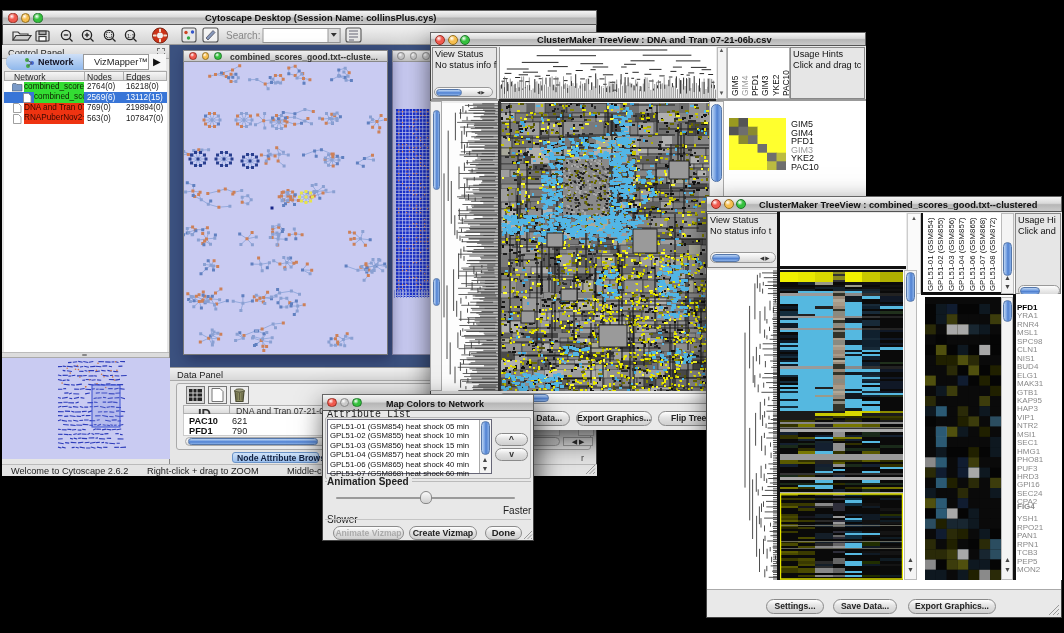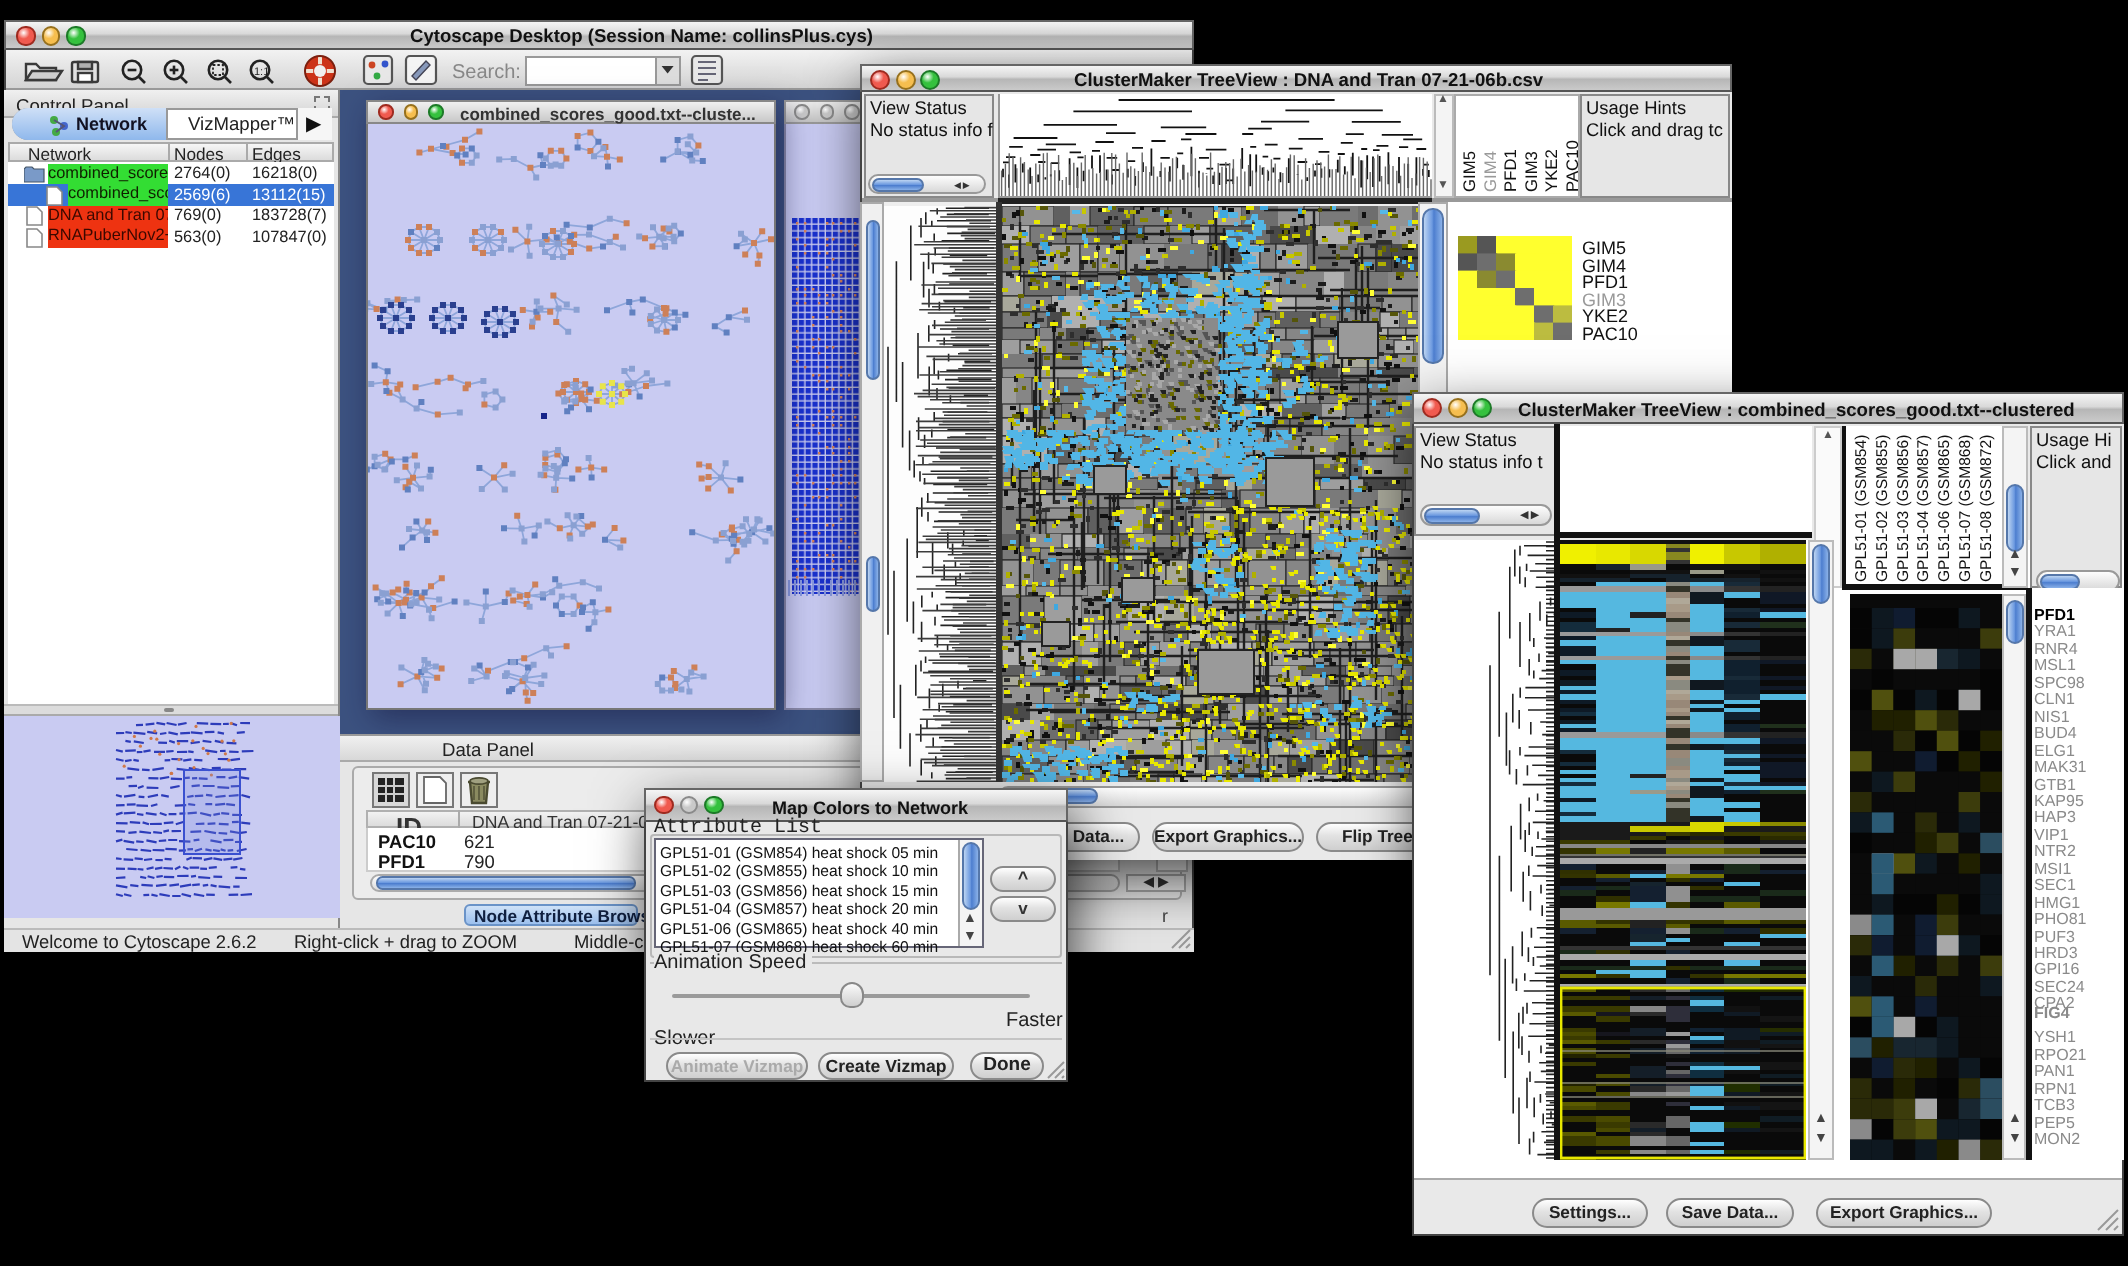--- a/index.html
+++ b/index.html
@@ -84,21 +84,21 @@
     <path d="M25.7 14.3L37.5 11.0M37.5 11.0L48.5 7.9M37.5 11.0L39.2 11.4M48.5 7.9L55.7 3.7M31.5 12.4L42.3 14.5M42.3 14.5L48.8 15.2M54.3 15.8L51.9 19.4M51.9 19.4L47.0 19.4M47.0 19.4L44.6 15.8M44.6 15.8L47.0 12.2M47.0 12.2L51.9 12.2M51.9 12.2L54.3 15.8M65.6 17.7L72.9 17.5M72.9 17.5L81.2 21.9M81.2 21.9L87.5 20.5M81.2 21.9L84.1 26.8M87.5 20.5L93.8 20.2M87.5 20.5L86.2 15.6M99.2 17.2L96.6 20.9M96.6 20.9L91.4 20.9M91.4 20.9L88.9 17.2M88.9 17.2L91.4 13.4M91.4 13.4L96.6 13.4M96.6 13.4L99.2 17.2M115.2 8.9L111.2 13.5M111.2 13.5L104.8 11.7M104.8 11.7L104.8 6.0M104.8 6.0L111.2 4.3M111.2 4.3L115.2 8.9M119.5 16.4L125.9 17.7M119.5 16.4L120.0 21.3M119.5 16.4L113.0 16.1M113.0 16.1L117.7 12.1M119.5 16.4L118.7 11.5M155.0 13.9L164.1 14.3M164.1 14.3L159.9 10.1M155.0 13.9L162.1 18.2M162.1 18.2L167.4 18.5M155.0 13.9L147.6 17.8M165.2 10.8L161.2 15.5M161.2 15.5L154.8 13.7M154.8 13.7L154.8 8.0M154.8 8.0L161.2 6.2M161.2 6.2L165.2 10.8M79.7 58.7L89.3 57.7M89.3 57.7L95.3 59.7M79.7 58.7L80.8 65.9M79.7 58.7L71.5 62.7M79.7 58.7L73.7 52.9M79.7 58.7L80.6 51.4M94.4 56.8L100.9 58.8M100.9 58.8L110.6 62.3M110.6 62.3L117.5 61.3M117.5 61.3L123.9 56.4M99.3 50.4L110.9 51.7M110.9 51.7L120.9 47.4M120.9 47.4L129.3 49.6M103.1 55.4L110.5 55.3M110.5 55.3L120.9 59.0M120.9 59.0L127.5 61.8M145.6 56.4L152.8 56.4M152.8 56.4L150.7 53.7M145.6 56.4L148.5 61.3M145.6 56.4L142.2 61.2M142.2 61.2L148.4 61.0M145.6 56.4L138.5 57.1M138.5 57.1L135.6 56.3M145.6 56.4L142.5 51.6M145.6 56.4L150.3 52.3M156.4 54.7L153.1 58.6M153.1 58.6L147.8 57.1M147.8 57.1L147.8 52.3M147.8 52.3L153.1 50.9M153.1 50.9L156.4 54.7M193.0 59.5L201.5 57.6M201.5 57.6L208.1 59.1M193.0 59.5L195.7 65.8M195.7 65.8L194.9 69.9M193.0 59.5L188.6 65.3M193.0 59.5L184.3 61.1M184.3 61.1L188.4 57.8M193.0 59.5L186.5 54.9M193.0 59.5L197.1 53.6M8.1 92.9L-1.4 92.4M8.1 92.9L14.8 87.8M8.1 92.9L-0.3 89.6M-0.3 89.6L4.3 92.5M9.7 88.5L17.9 88.0M17.9 88.0L24.6 87.8M84.2 93.9L91.1 93.9M84.2 93.9L82.3 98.9M82.3 98.9L82.0 101.3M84.2 93.9L77.4 93.0M84.2 93.9L84.4 88.7M95.3 92.2L104.3 92.9M95.3 92.2L94.1 99.0M94.1 99.0L100.1 103.9M95.3 92.2L86.2 92.3M86.2 92.3L84.8 96.8M95.3 92.2L92.7 85.7M92.7 85.7L99.4 90.3M119.5 93.1L130.6 89.0M130.6 89.0L137.4 87.7M130.6 89.0L132.2 94.3M137.4 87.7L148.0 92.0M141.1 97.6L148.8 94.9M148.8 94.9L158.7 95.4M180.4 96.6L189.5 97.9M180.4 96.6L173.4 101.1M173.4 101.1L179.3 104.3M180.4 96.6L188.5 93.2M8.9 129.1L16.1 130.2M8.9 129.1L10.7 134.4M8.9 129.1L1.6 130.0M8.9 129.1L9.8 123.6M9.8 123.6L3.3 120.7M9.2 133.5L17.3 137.7M17.3 137.7L24.3 142.2M17.3 137.7L14.7 132.4M24.3 142.2L34.9 145.2M24.3 142.2L26.7 139.0M34.9 145.2L45.9 144.3M23.8 131.6L34.8 128.9M34.8 128.9L41.3 126.9M41.3 126.9L50.0 130.3M50.0 130.3L57.7 128.5M50.0 130.3L48.8 132.1M67.2 137.8L63.8 141.8M63.8 141.8L58.2 140.3M58.2 140.3L58.2 135.3M58.2 135.3L63.8 133.7M63.8 133.7L67.2 137.8M106.6 134.7L103.7 138.8M103.7 138.8L98.1 138.8M98.1 138.8L95.2 134.7M95.2 134.7L98.1 130.5M98.1 130.5L103.7 130.5M103.7 130.5L106.6 134.7M106.7 137.5L114.4 138.4M106.7 137.5L110.5 142.6M106.7 137.5L101.5 141.8M101.5 141.8L99.6 143.6M106.7 137.5L98.9 138.0M106.7 137.5L103.9 132.0M106.7 137.5L111.3 132.7M130.2 134.0L139.0 131.0M130.2 134.0L130.5 130.1M139.0 131.0L149.7 129.7M132.8 129.6L142.0 128.3M132.8 129.6L135.8 136.2M132.8 129.6L127.1 135.1M132.8 129.6L123.6 130.8M123.6 130.8L129.9 129.8M132.8 129.6L128.2 123.5M128.2 123.5L132.0 122.4M132.8 129.6L139.4 124.6M11.9 168.7L8.6 172.6M8.6 172.6L3.3 171.1M3.3 171.1L3.3 166.4M3.3 166.4L8.6 164.9M8.6 164.9L11.9 168.7M11.3 167.7L4.8 170.4M4.8 170.4L-0.6 172.8M11.3 167.7L18.7 167.7M18.7 167.7L23.4 165.7M11.3 167.7L8.2 172.7M22.5 176.9L30.8 176.2M30.8 176.2L31.4 172.9M22.5 176.9L26.5 182.3M26.5 182.3L20.6 178.9M22.5 176.9L19.9 182.7M19.9 182.7L18.8 181.6M22.5 176.9L14.4 178.1M22.5 176.9L18.7 171.4M22.5 176.9L24.5 170.8M63.0 176.8L72.3 174.9M63.0 176.8L68.4 182.8M63.0 176.8L56.9 182.5M63.0 176.8L55.7 172.0M63.0 176.8L68.1 170.6M98.4 169.6L94.7 173.9M94.7 173.9L88.7 172.3M88.7 172.3L88.7 166.9M88.7 166.9L94.7 165.2M94.7 165.2L98.4 169.6M99.0 167.6L95.0 172.3M95.0 172.3L88.6 170.5M88.6 170.5L88.6 164.7M88.6 164.7L95.0 163.0M95.0 163.0L99.0 167.6M94.1 176.9L102.1 177.3M94.1 176.9L93.7 182.9M93.7 182.9L93.0 182.8M94.1 176.9L86.3 175.4M86.3 175.4L88.1 175.6M94.1 176.9L92.9 171.0M111.6 171.8L118.1 172.7M111.6 171.8L111.8 176.7M111.6 171.8L105.2 172.8M111.6 171.8L110.3 167.0M176.5 176.8L186.2 177.8M176.5 176.8L181.4 183.2M176.5 176.8L170.1 182.3M176.5 176.8L166.8 177.2M166.8 177.2L170.3 176.5M176.5 176.8L170.4 171.1M170.4 171.1L165.6 170.3M176.5 176.8L178.8 169.6M27.1 203.2L33.7 204.4M27.1 203.2L29.5 208.0M29.5 208.0L29.5 204.1M27.1 203.2L22.3 206.8M22.3 206.8L17.0 211.7M27.1 203.2L20.5 202.5M27.1 203.2L24.2 198.7M27.1 203.2L30.1 198.7M76.8 202.3L85.4 200.8M85.4 200.8L83.3 205.7M76.8 202.3L78.2 208.8M76.8 202.3L68.0 202.1M76.8 202.3L74.6 195.9M102.8 200.6L109.9 201.3M109.9 201.3L104.2 196.3M102.8 200.6L107.1 204.9M107.1 204.9L112.4 200.2M102.8 200.6L100.8 205.7M100.8 205.7L101.1 207.3M102.8 200.6L95.9 202.1M95.9 202.1L89.7 198.7M102.8 200.6L99.8 195.6M102.8 200.6L106.6 196.0M118.5 207.9L126.1 211.8M118.5 207.9L127.7 208.3M118.5 207.9L123.3 202.0M162.1 204.1L173.9 208.2M173.9 208.2L185.0 207.9M182.5 208.5L184.3 213.6M184.3 213.6L180.1 218.3M182.5 208.5L176.9 205.2M176.9 205.2L182.0 201.7M182.5 208.5L177.8 204.5M183.1 205.9L193.0 202.7M183.1 205.9L182.8 209.9M193.0 202.7L202.6 204.8M193.0 202.7L195.8 198.3M190.6 205.0L187.3 208.9M187.3 208.9L181.9 207.4M181.9 207.4L181.9 202.6M181.9 202.6L187.3 201.1M187.3 201.1L190.6 205.0M192.0 204.1L200.7 202.1M192.0 204.1L198.7 208.7M192.0 204.1L188.1 210.3M188.1 210.3L190.2 208.4M192.0 204.1L183.0 205.0M192.0 204.1L189.0 197.6M192.0 204.1L194.7 197.6M4.6 237.6L12.3 234.3M12.3 234.3L19.0 237.9M12.3 234.3L15.1 232.7M19.0 237.9L28.3 234.2M10.1 238.8L21.6 240.1M10.1 238.8L7.1 234.6M21.6 240.1L32.6 242.0M21.6 240.1L24.1 234.5M32.6 242.0L43.3 238.7M15.3 239.5L24.3 239.3M24.3 239.3L21.1 240.8M15.3 239.5L17.4 246.0M15.3 239.5L9.8 244.8M15.3 239.5L6.4 239.4M15.3 239.5L9.0 234.7M9.0 234.7L3.8 231.8M15.3 239.5L20.8 234.2M26.8 236.8L35.6 237.7M26.8 236.8L30.5 242.9M30.5 242.9L31.8 247.1M26.8 236.8L18.4 239.3M26.8 236.8L19.1 233.3M19.1 233.3L19.3 229.9M26.8 236.8L31.5 231.1M31.5 231.1L36.9 227.1M58.9 241.2L68.4 239.0M68.4 239.0L70.3 234.8M58.9 241.2L56.9 248.5M58.9 241.2L49.2 239.3M58.9 241.2L58.9 233.7M75.9 236.3L87.4 235.1M87.4 235.1L95.6 230.9M95.6 230.9L107.4 229.1M95.6 230.9L93.6 227.6M107.4 229.1L115.5 232.2M79.7 235.5L87.5 236.8M87.5 236.8L92.1 234.1M79.7 235.5L80.8 241.4M79.7 235.5L72.6 238.2M72.6 238.2L79.3 240.0M79.7 235.5L72.3 233.3M79.7 235.5L83.6 230.2M105.8 240.7L102.8 245.0M102.8 245.0L96.9 245.0M96.9 245.0L94.0 240.7M94.0 240.7L96.9 236.3M96.9 236.3L102.8 236.3M102.8 236.3L105.8 240.7M113.7 244.1L120.2 242.8M113.7 244.1L113.2 249.1M113.2 249.1L110.3 252.4M113.7 244.1L107.0 244.0M113.7 244.1L112.4 239.1M112.4 239.1L107.5 241.7M24.7 276.2L34.6 276.9M34.6 276.9L28.4 273.1M24.7 276.2L28.4 283.1M24.7 276.2L16.3 280.1M24.7 276.2L16.7 271.7M24.7 276.2L30.0 269.9M30.0 269.9L36.8 272.3M26.6 274.0L33.9 271.2M26.6 274.0L29.0 279.9M26.6 274.0L28.2 268.0M59.3 276.3L55.8 270.8M59.3 276.3L53.1 272.3M59.3 276.3L51.6 278.5M60.0 273.4L71.4 269.0M71.4 269.0L78.1 267.1M71.4 269.0L72.5 269.1M78.1 267.1L89.1 262.1M89.1 262.1L99.3 261.1M89.1 262.1L91.5 265.8M77.3 278.6L86.6 280.0M77.3 278.6L82.6 284.5M77.3 278.6L70.5 283.6M77.3 278.6L68.5 276.0M77.3 278.6L80.0 271.8M80.0 271.8L73.5 269.0M78.6 277.0L88.2 275.7M78.6 277.0L78.9 284.3M78.9 284.3L79.8 288.4M78.6 277.0L72.1 282.5M78.6 277.0L69.4 274.6M78.6 277.0L82.8 270.4M153.7 280.0L151.5 283.3M151.5 283.3L147.1 283.3M147.1 283.3L144.9 280.0M144.9 280.0L147.1 276.8M147.1 276.8L151.5 276.8M151.5 276.8L153.7 280.0M159.4 277.5L167.8 276.3M167.8 276.3L161.6 274.3M159.4 277.5L160.7 283.7M159.4 277.5L153.5 282.0M153.5 282.0L156.7 282.8M159.4 277.5L152.9 273.5M159.4 277.5L163.2 271.8M36.0 58.0L34.5 62.0M28.0 58.0L36.0 58.0M34.5 62.0L30.5 64.5M28.0 58.0L34.5 62.0M30.5 64.5L25.5 64.5M28.0 58.0L30.5 64.5M25.5 64.5L21.5 62.0M28.0 58.0L25.5 64.5M21.5 62.0L20.0 58.0M28.0 58.0L21.5 62.0M20.0 58.0L21.5 54.0M28.0 58.0L20.0 58.0M21.5 54.0L25.5 51.5M28.0 58.0L21.5 54.0M25.5 51.5L30.5 51.5M28.0 58.0L25.5 51.5M30.5 51.5L34.5 54.0M28.0 58.0L30.5 51.5M34.5 54.0L36.0 58.0M28.0 58.0L34.5 54.0M68.0 58.0L66.5 62.0M60.0 58.0L68.0 58.0M66.5 62.0L62.5 64.5M60.0 58.0L66.5 62.0M62.5 64.5L57.5 64.5M60.0 58.0L62.5 64.5M57.5 64.5L53.5 62.0M60.0 58.0L57.5 64.5M53.5 62.0L52.0 58.0M60.0 58.0L53.5 62.0M52.0 58.0L53.5 54.0M60.0 58.0L52.0 58.0M53.5 54.0L57.5 51.5M60.0 58.0L53.5 54.0M57.5 51.5L62.5 51.5M60.0 58.0L57.5 51.5M62.5 51.5L66.5 54.0M60.0 58.0L62.5 51.5M66.5 54.0L68.0 58.0M60.0 58.0L66.5 54.0M103.0 60.0L101.5 64.0M95.0 60.0L103.0 60.0M101.5 64.0L97.5 66.5M95.0 60.0L101.5 64.0M97.5 66.5L92.5 66.5M95.0 60.0L97.5 66.5M92.5 66.5L88.5 64.0M95.0 60.0L92.5 66.5M88.5 64.0L87.0 60.0M95.0 60.0L88.5 64.0M87.0 60.0L88.5 56.0M95.0 60.0L87.0 60.0M88.5 56.0L92.5 53.5M95.0 60.0L88.5 56.0M92.5 53.5L97.5 53.5M95.0 60.0L92.5 53.5M97.5 53.5L101.5 56.0M95.0 60.0L97.5 53.5M101.5 56.0L103.0 60.0M95.0 60.0L101.5 56.0M22.0 97.0L20.5 101.0M14.0 97.0L22.0 97.0M20.5 101.0L16.5 103.5M14.0 97.0L20.5 101.0M16.5 103.5L11.5 103.5M14.0 97.0L16.5 103.5M11.5 103.5L7.5 101.0M14.0 97.0L11.5 103.5M7.5 101.0L6.0 97.0M14.0 97.0L7.5 101.0M6.0 97.0L7.5 93.0M14.0 97.0L6.0 97.0M7.5 93.0L11.5 90.5M14.0 97.0L7.5 93.0M11.5 90.5L16.5 90.5M14.0 97.0L11.5 90.5M16.5 90.5L20.5 93.0M14.0 97.0L16.5 90.5M20.5 93.0L22.0 97.0M14.0 97.0L20.5 93.0M48.0 97.0L46.5 101.0M40.0 97.0L48.0 97.0M46.5 101.0L42.5 103.5M40.0 97.0L46.5 101.0M42.5 103.5L37.5 103.5M40.0 97.0L42.5 103.5M37.5 103.5L33.5 101.0M40.0 97.0L37.5 103.5M33.5 101.0L32.0 97.0M40.0 97.0L33.5 101.0M32.0 97.0L33.5 93.0M40.0 97.0L32.0 97.0M33.5 93.0L37.5 90.5M40.0 97.0L33.5 93.0M37.5 90.5L42.5 90.5M40.0 97.0L37.5 90.5M42.5 90.5L46.5 93.0M40.0 97.0L42.5 90.5M46.5 93.0L48.0 97.0M40.0 97.0L46.5 93.0M74.0 99.0L72.5 103.0M66.0 99.0L74.0 99.0M72.5 103.0L68.5 105.5M66.0 99.0L72.5 103.0M68.5 105.5L63.5 105.5M66.0 99.0L68.5 105.5M63.5 105.5L59.5 103.0M66.0 99.0L63.5 105.5M59.5 103.0L58.0 99.0M66.0 99.0L59.5 103.0M58.0 99.0L59.5 95.0M66.0 99.0L58.0 99.0M59.5 95.0L63.5 92.5M66.0 99.0L59.5 95.0M63.5 92.5L68.5 92.5M66.0 99.0L63.5 92.5M68.5 92.5L72.5 95.0M66.0 99.0L68.5 92.5M72.5 95.0L74.0 99.0M66.0 99.0L72.5 95.0M155.0 98.0L153.4 101.8M148.0 98.0L155.0 98.0M153.4 101.8L149.2 103.9M148.0 98.0L153.4 101.8M149.2 103.9L144.5 103.2M148.0 98.0L149.2 103.9M144.5 103.2L141.4 100.0M148.0 98.0L144.5 103.2M141.4 100.0L141.4 96.0M148.0 98.0L141.4 100.0M141.4 96.0L144.5 92.8M148.0 98.0L141.4 96.0M144.5 92.8L149.2 92.1M148.0 98.0L144.5 92.8M149.2 92.1L153.4 94.2M148.0 98.0L149.2 92.1M153.4 94.2L155.0 98.0M148.0 98.0L153.4 94.2M110.5 134.0L108.6 137.9M104.0 134.0L110.5 134.0M108.6 137.9L104.0 139.5M104.0 134.0L108.6 137.9M104.0 139.5L99.4 137.9M104.0 134.0L104.0 139.5M99.4 137.9L97.5 134.0M104.0 134.0L99.4 137.9M97.5 134.0L99.4 130.1M104.0 134.0L97.5 134.0M99.4 130.1L104.0 128.5M104.0 134.0L99.4 130.1M104.0 128.5L108.6 130.1M104.0 134.0L104.0 128.5M108.6 130.1L110.5 134.0M104.0 134.0L108.6 130.1M128.5 135.0L126.6 138.9M122.0 135.0L128.5 135.0M126.6 138.9L122.0 140.5M122.0 135.0L126.6 138.9M122.0 140.5L117.4 138.9M122.0 135.0L122.0 140.5M117.4 138.9L115.5 135.0M122.0 135.0L117.4 138.9M115.5 135.0L117.4 131.1M122.0 135.0L115.5 135.0M117.4 131.1L122.0 129.5M122.0 135.0L117.4 131.1M122.0 129.5L126.6 131.1M122.0 135.0L122.0 129.5M126.6 131.1L128.5 135.0M122.0 135.0L126.6 131.1" stroke="#8ea6da" stroke-width="0.9" fill="none"></path>
     <path fill="#cd8058" d="M24.2 12.8h3v3h-3zM47.0 6.4h3v3h-3zM37.7 9.9h3v3h-3zM54.2 2.2h3v3h-3zM30.0 10.9h3v3h-3zM40.8 13.0h3v3h-3zM45.5 17.9h3v3h-3zM45.5 10.7h3v3h-3zM79.7 20.4h3v3h-3zM97.7 15.7h3v3h-3zM89.9 11.9h3v3h-3zM95.1 11.9h3v3h-3zM109.7 12.0h3v3h-3zM103.3 4.5h3v3h-3zM109.7 2.8h3v3h-3zM124.4 16.2h3v3h-3zM117.2 10.0h3v3h-3zM118.0 14.9h3v3h-3zM163.7 9.3h3v3h-3zM87.8 56.2h3v3h-3zM93.8 58.2h3v3h-3zM72.2 51.4h3v3h-3zM78.2 57.2h3v3h-3zM99.4 57.3h3v3h-3zM109.1 60.8h3v3h-3zM122.4 54.9h3v3h-3zM127.8 48.1h3v3h-3zM101.6 53.9h3v3h-3zM149.2 52.2h3v3h-3zM140.7 59.7h3v3h-3zM137.0 55.6h3v3h-3zM146.3 50.8h3v3h-3zM200.0 56.1h3v3h-3zM194.2 64.3h3v3h-3zM193.4 68.4h3v3h-3zM187.1 63.8h3v3h-3zM195.6 52.1h3v3h-3zM191.5 58.0h3v3h-3zM13.3 86.3h3v3h-3zM2.8 91.0h3v3h-3zM89.6 92.4h3v3h-3zM80.5 99.8h3v3h-3zM75.9 91.5h3v3h-3zM92.6 97.5h3v3h-3zM83.3 95.3h3v3h-3zM91.2 84.2h3v3h-3zM146.5 90.5h3v3h-3zM139.6 96.1h3v3h-3zM147.3 93.4h3v3h-3zM187.0 91.7h3v3h-3zM14.6 128.7h3v3h-3zM9.2 132.9h3v3h-3zM7.4 127.6h3v3h-3zM13.2 130.9h3v3h-3zM33.4 143.7h3v3h-3zM22.3 130.1h3v3h-3zM33.3 127.4h3v3h-3zM39.8 125.4h3v3h-3zM48.5 128.8h3v3h-3zM47.3 130.6h3v3h-3zM56.7 138.8h3v3h-3zM105.1 133.2h3v3h-3zM93.7 133.2h3v3h-3zM96.6 129.0h3v3h-3zM112.9 136.9h3v3h-3zM105.2 136.0h3v3h-3zM128.7 132.5h3v3h-3zM137.5 129.5h3v3h-3zM125.6 133.6h3v3h-3zM7.1 163.4h3v3h-3zM21.9 164.2h3v3h-3zM9.8 166.2h3v3h-3zM19.1 177.4h3v3h-3zM17.3 180.1h3v3h-3zM17.2 169.9h3v3h-3zM21.0 175.4h3v3h-3zM66.6 169.1h3v3h-3zM61.5 175.3h3v3h-3zM87.2 165.4h3v3h-3zM93.2 163.7h3v3h-3zM87.1 169.0h3v3h-3zM92.2 181.4h3v3h-3zM86.6 174.1h3v3h-3zM116.6 171.2h3v3h-3zM103.7 171.3h3v3h-3zM110.1 170.3h3v3h-3zM179.9 181.7h3v3h-3zM168.6 180.8h3v3h-3zM165.3 175.7h3v3h-3zM168.8 175.0h3v3h-3zM168.9 169.6h3v3h-3zM164.1 168.8h3v3h-3zM32.2 202.9h3v3h-3zM28.6 197.2h3v3h-3zM73.1 194.4h3v3h-3zM108.4 199.8h3v3h-3zM110.9 198.7h3v3h-3zM99.3 204.2h3v3h-3zM94.4 200.6h3v3h-3zM126.2 206.8h3v3h-3zM121.8 200.5h3v3h-3zM183.5 206.4h3v3h-3zM182.8 212.1h3v3h-3zM175.4 203.7h3v3h-3zM180.5 200.2h3v3h-3zM180.4 201.1h3v3h-3zM181.5 203.5h3v3h-3zM10.8 232.8h3v3h-3zM17.5 236.4h3v3h-3zM13.6 231.2h3v3h-3zM31.1 240.5h3v3h-3zM2.3 230.3h3v3h-3zM19.3 232.7h3v3h-3zM13.8 238.0h3v3h-3zM16.9 237.8h3v3h-3zM17.8 228.4h3v3h-3zM30.0 229.6h3v3h-3zM35.4 225.6h3v3h-3zM25.3 235.3h3v3h-3zM68.8 233.3h3v3h-3zM74.4 234.8h3v3h-3zM71.1 236.7h3v3h-3zM77.8 238.5h3v3h-3zM82.1 228.7h3v3h-3zM78.2 234.0h3v3h-3zM104.3 239.2h3v3h-3zM118.7 241.3h3v3h-3zM33.1 275.4h3v3h-3zM14.8 278.6h3v3h-3zM35.3 270.8h3v3h-3zM23.2 274.7h3v3h-3zM58.5 271.9h3v3h-3zM76.6 265.6h3v3h-3zM97.8 259.6h3v3h-3zM81.1 283.0h3v3h-3zM75.8 277.1h3v3h-3zM77.4 282.8h3v3h-3zM78.3 286.9h3v3h-3zM152.2 278.5h3v3h-3zM150.0 275.3h3v3h-3zM152.0 280.5h3v3h-3zM151.4 272.0h3v3h-3zM161.7 270.3h3v3h-3zM29.0 63.0h3v3h-3zM24.0 63.0h3v3h-3zM20.0 60.5h3v3h-3zM18.5 56.5h3v3h-3zM24.0 50.0h3v3h-3zM29.0 50.0h3v3h-3zM56.0 63.0h3v3h-3zM52.0 60.5h3v3h-3zM52.0 52.5h3v3h-3zM65.0 52.5h3v3h-3zM101.5 58.5h3v3h-3zM100.0 62.5h3v3h-3zM91.0 52.0h3v3h-3zM147.7 102.4h3v3h-3zM147.7 90.6h3v3h-3zM109.0 132.5h3v3h-3zM107.1 136.4h3v3h-3zM102.5 138.0h3v3h-3zM97.9 136.4h3v3h-3zM96.0 132.5h3v3h-3zM97.9 128.6h3v3h-3zM102.5 127.0h3v3h-3zM107.1 128.6h3v3h-3zM102.5 132.5h3v3h-3z"></path>
     <path fill="#6080c0" d="M36.0 9.5h3v3h-3zM47.3 13.7h3v3h-3zM43.1 14.3h3v3h-3zM50.4 10.7h3v3h-3zM86.0 19.0h3v3h-3zM84.7 14.1h3v3h-3zM113.7 7.4h3v3h-3zM103.3 10.2h3v3h-3zM118.5 19.8h3v3h-3zM165.9 17.0h3v3h-3zM146.1 16.3h3v3h-3zM153.5 12.4h3v3h-3zM159.7 14.0h3v3h-3zM153.3 6.5h3v3h-3zM92.9 55.3h3v3h-3zM116.0 59.8h3v3h-3zM97.8 48.9h3v3h-3zM109.4 50.2h3v3h-3zM147.0 59.8h3v3h-3zM154.9 53.2h3v3h-3zM182.8 59.6h3v3h-3zM6.6 91.4h3v3h-3zM82.7 92.4h3v3h-3zM118.0 91.6h3v3h-3zM129.1 87.5h3v3h-3zM135.9 86.2h3v3h-3zM130.7 92.8h3v3h-3zM157.2 93.9h3v3h-3zM171.9 99.6h3v3h-3zM177.8 102.8h3v3h-3zM178.9 95.1h3v3h-3zM8.3 122.1h3v3h-3zM1.8 119.2h3v3h-3zM7.7 132.0h3v3h-3zM25.2 137.5h3v3h-3zM109.0 141.1h3v3h-3zM100.0 140.3h3v3h-3zM98.1 142.1h3v3h-3zM109.8 131.2h3v3h-3zM129.0 128.6h3v3h-3zM134.3 134.7h3v3h-3zM10.4 167.2h3v3h-3zM1.8 169.6h3v3h-3zM-2.1 171.3h3v3h-3zM17.2 166.2h3v3h-3zM29.9 171.4h3v3h-3zM18.4 181.2h3v3h-3zM54.2 170.5h3v3h-3zM96.9 168.1h3v3h-3zM97.5 166.1h3v3h-3zM100.6 175.8h3v3h-3zM110.3 175.2h3v3h-3zM184.7 176.3h3v3h-3zM28.0 206.5h3v3h-3zM20.8 205.3h3v3h-3zM15.5 210.2h3v3h-3zM22.7 197.2h3v3h-3zM81.8 204.2h3v3h-3zM66.5 200.6h3v3h-3zM105.1 194.5h3v3h-3zM117.0 206.4h3v3h-3zM160.6 202.6h3v3h-3zM181.6 204.4h3v3h-3zM181.3 208.4h3v3h-3zM180.4 205.9h3v3h-3zM199.2 200.6h3v3h-3zM190.5 202.6h3v3h-3zM3.1 236.1h3v3h-3zM26.8 232.7h3v3h-3zM8.6 237.3h3v3h-3zM22.6 233.0h3v3h-3zM41.8 237.2h3v3h-3zM19.6 239.3h3v3h-3zM15.9 244.5h3v3h-3zM17.6 231.8h3v3h-3zM66.9 237.5h3v3h-3zM57.4 232.2h3v3h-3zM92.1 226.1h3v3h-3zM86.0 235.3h3v3h-3zM95.4 243.5h3v3h-3zM92.5 239.2h3v3h-3zM108.8 250.9h3v3h-3zM105.5 242.5h3v3h-3zM110.9 237.6h3v3h-3zM106.0 240.2h3v3h-3zM25.1 272.5h3v3h-3zM54.3 269.3h3v3h-3zM69.9 267.5h3v3h-3zM69.0 282.1h3v3h-3zM78.5 270.3h3v3h-3zM72.0 267.5h3v3h-3zM70.6 281.0h3v3h-3zM145.6 275.3h3v3h-3zM33.0 60.5h3v3h-3zM20.0 52.5h3v3h-3zM87.0 54.5h3v3h-3zM100.0 54.5h3v3h-3zM151.9 100.3h3v3h-3zM151.9 92.7h3v3h-3z"></path>
     <path fill="#8aa0d2" d="M52.8 14.3h3v3h-3zM50.4 17.9h3v3h-3zM64.1 16.2h3v3h-3zM71.4 16.0h3v3h-3zM82.6 25.3h3v3h-3zM92.3 18.7h3v3h-3zM95.1 19.4h3v3h-3zM89.9 19.4h3v3h-3zM87.4 15.7h3v3h-3zM111.5 14.6h3v3h-3zM116.2 10.6h3v3h-3zM162.6 12.8h3v3h-3zM158.4 8.6h3v3h-3zM160.6 16.7h3v3h-3zM153.3 12.2h3v3h-3zM159.7 4.7h3v3h-3zM79.3 64.4h3v3h-3zM70.0 61.2h3v3h-3zM79.1 49.9h3v3h-3zM119.4 45.9h3v3h-3zM109.0 53.8h3v3h-3zM119.4 57.5h3v3h-3zM126.0 60.3h3v3h-3zM151.3 54.9h3v3h-3zM146.9 59.5h3v3h-3zM134.1 54.8h3v3h-3zM141.0 50.1h3v3h-3zM148.8 50.8h3v3h-3zM144.1 54.9h3v3h-3zM151.6 57.1h3v3h-3zM146.3 55.6h3v3h-3zM151.6 49.4h3v3h-3zM206.6 57.6h3v3h-3zM186.9 56.3h3v3h-3zM185.0 53.4h3v3h-3zM-2.9 90.9h3v3h-3zM-1.8 88.1h3v3h-3zM8.2 87.0h3v3h-3zM16.4 86.5h3v3h-3zM23.1 86.3h3v3h-3zM80.8 97.4h3v3h-3zM82.9 87.2h3v3h-3zM102.8 91.4h3v3h-3zM98.6 102.4h3v3h-3zM84.7 90.8h3v3h-3zM97.9 88.8h3v3h-3zM93.8 90.7h3v3h-3zM188.0 96.4h3v3h-3zM0.1 128.5h3v3h-3zM15.8 136.2h3v3h-3zM22.8 140.7h3v3h-3zM44.4 142.8h3v3h-3zM56.2 127.0h3v3h-3zM65.7 136.3h3v3h-3zM62.3 140.3h3v3h-3zM56.7 133.8h3v3h-3zM62.3 132.2h3v3h-3zM102.2 137.3h3v3h-3zM96.6 137.3h3v3h-3zM102.2 129.0h3v3h-3zM97.4 136.5h3v3h-3zM102.4 130.5h3v3h-3zM148.2 128.2h3v3h-3zM140.5 126.8h3v3h-3zM122.1 129.3h3v3h-3zM128.4 128.3h3v3h-3zM126.7 122.0h3v3h-3zM130.5 120.9h3v3h-3zM137.9 123.1h3v3h-3zM131.3 128.1h3v3h-3zM7.1 171.1h3v3h-3zM1.8 164.9h3v3h-3zM3.3 168.9h3v3h-3zM6.7 171.2h3v3h-3zM29.3 174.7h3v3h-3zM25.0 180.8h3v3h-3zM12.9 176.6h3v3h-3zM23.0 169.3h3v3h-3zM70.8 173.4h3v3h-3zM66.9 181.3h3v3h-3zM55.4 181.0h3v3h-3zM93.2 172.4h3v3h-3zM87.2 170.8h3v3h-3zM93.5 170.8h3v3h-3zM87.1 163.2h3v3h-3zM93.5 161.5h3v3h-3zM91.5 181.3h3v3h-3zM84.8 173.9h3v3h-3zM91.4 169.5h3v3h-3zM92.6 175.4h3v3h-3zM108.8 165.5h3v3h-3zM177.3 168.1h3v3h-3zM175.0 175.3h3v3h-3zM28.0 202.6h3v3h-3zM19.0 201.0h3v3h-3zM25.6 201.7h3v3h-3zM83.9 199.3h3v3h-3zM76.7 207.3h3v3h-3zM75.3 200.8h3v3h-3zM102.7 194.8h3v3h-3zM105.6 203.4h3v3h-3zM99.6 205.8h3v3h-3zM88.2 197.2h3v3h-3zM98.3 194.1h3v3h-3zM101.3 199.1h3v3h-3zM124.6 210.3h3v3h-3zM172.4 206.7h3v3h-3zM178.6 216.8h3v3h-3zM176.3 203.0h3v3h-3zM181.0 207.0h3v3h-3zM191.5 201.2h3v3h-3zM201.1 203.3h3v3h-3zM194.3 196.8h3v3h-3zM189.1 203.5h3v3h-3zM185.8 207.4h3v3h-3zM185.8 199.6h3v3h-3zM197.2 207.2h3v3h-3zM186.6 208.8h3v3h-3zM188.7 206.9h3v3h-3zM187.5 196.1h3v3h-3zM193.2 196.1h3v3h-3zM20.1 238.6h3v3h-3zM5.6 233.1h3v3h-3zM22.8 237.8h3v3h-3zM8.3 243.3h3v3h-3zM4.9 237.9h3v3h-3zM7.5 233.2h3v3h-3zM34.1 236.2h3v3h-3zM29.0 241.4h3v3h-3zM30.3 245.6h3v3h-3zM55.4 247.0h3v3h-3zM47.7 237.8h3v3h-3zM57.4 239.7h3v3h-3zM85.9 233.6h3v3h-3zM94.1 229.4h3v3h-3zM105.9 227.6h3v3h-3zM114.0 230.7h3v3h-3zM90.6 232.6h3v3h-3zM79.3 239.9h3v3h-3zM70.8 231.8h3v3h-3zM101.3 243.5h3v3h-3zM95.4 234.8h3v3h-3zM101.3 234.8h3v3h-3zM111.7 247.6h3v3h-3zM112.2 242.6h3v3h-3zM26.9 271.6h3v3h-3zM26.9 281.6h3v3h-3zM15.2 270.2h3v3h-3zM28.5 268.4h3v3h-3zM32.4 269.7h3v3h-3zM27.5 278.4h3v3h-3zM26.7 266.5h3v3h-3zM51.6 270.8h3v3h-3zM50.1 277.0h3v3h-3zM57.8 274.8h3v3h-3zM71.0 267.6h3v3h-3zM87.6 260.6h3v3h-3zM90.0 264.3h3v3h-3zM85.1 278.5h3v3h-3zM67.0 274.5h3v3h-3zM86.7 274.2h3v3h-3zM67.9 273.1h3v3h-3zM81.3 268.9h3v3h-3zM77.1 275.5h3v3h-3zM150.0 281.8h3v3h-3zM145.6 281.8h3v3h-3zM143.4 278.5h3v3h-3zM166.3 274.8h3v3h-3zM160.1 272.8h3v3h-3zM159.2 282.2h3v3h-3zM155.2 281.3h3v3h-3zM157.9 276.0h3v3h-3zM34.5 56.5h3v3h-3zM33.0 52.5h3v3h-3zM26.5 56.5h3v3h-3zM66.5 56.5h3v3h-3zM65.0 60.5h3v3h-3zM61.0 63.0h3v3h-3zM50.5 56.5h3v3h-3zM56.0 50.0h3v3h-3zM61.0 50.0h3v3h-3zM58.5 56.5h3v3h-3zM96.0 65.0h3v3h-3zM91.0 65.0h3v3h-3zM87.0 62.5h3v3h-3zM85.5 58.5h3v3h-3zM96.0 52.0h3v3h-3zM93.5 58.5h3v3h-3zM153.5 96.5h3v3h-3zM143.0 101.7h3v3h-3zM139.9 98.5h3v3h-3zM139.9 94.5h3v3h-3zM143.0 91.3h3v3h-3zM146.5 96.5h3v3h-3z"></path>
     <path fill="#2a3f8f" d="M20.5 95.5h3v3h-3zM19.0 99.5h3v3h-3zM15.0 102.0h3v3h-3zM10.0 102.0h3v3h-3zM6.0 99.5h3v3h-3zM4.5 95.5h3v3h-3zM6.0 91.5h3v3h-3zM10.0 89.0h3v3h-3zM15.0 89.0h3v3h-3zM19.0 91.5h3v3h-3zM12.5 95.5h3v3h-3zM46.5 95.5h3v3h-3zM45.0 99.5h3v3h-3zM41.0 102.0h3v3h-3zM36.0 102.0h3v3h-3zM32.0 99.5h3v3h-3zM30.5 95.5h3v3h-3zM32.0 91.5h3v3h-3zM36.0 89.0h3v3h-3zM41.0 89.0h3v3h-3zM45.0 91.5h3v3h-3zM38.5 95.5h3v3h-3zM72.5 97.5h3v3h-3zM71.0 101.5h3v3h-3zM67.0 104.0h3v3h-3zM62.0 104.0h3v3h-3zM58.0 101.5h3v3h-3zM56.5 97.5h3v3h-3zM58.0 93.5h3v3h-3zM62.0 91.0h3v3h-3zM67.0 91.0h3v3h-3zM71.0 93.5h3v3h-3zM64.5 97.5h3v3h-3z"></path>
     <path fill="#e8e44a" d="M127.0 133.5h3v3h-3zM125.1 137.4h3v3h-3zM120.5 139.0h3v3h-3zM115.9 137.4h3v3h-3zM114.0 133.5h3v3h-3zM115.9 129.6h3v3h-3zM120.5 128.0h3v3h-3zM125.1 129.6h3v3h-3zM120.5 133.5h3v3h-3z"></path>
     <path fill="#16248a" d="M86.5 144.5h3v3h-3z"></path>
   </svg>
 <div style="left:170px;top:367px;width:425px;height:97px;background:#e6e6e6;"></div>
 <div style="left:170px;top:367px;width:425px;height:14px;background:linear-gradient(180deg,#f0f0f0,#d8d8d8);border-bottom:1px solid #aaa;border-top:1px solid #999;"></div>
-<div style="position:absolute;left:177px;top:369.5px;font-size:9.3px;color:#222;font-weight:normal;white-space:nowrap;margin-left:44px;">Data Panel</div>
+<div style="position:absolute;left:177px;top:369.5px;font-size:9.3px;color:#222;font-weight:normal;white-space:nowrap;">Data Panel</div>
 <div style="left:176px;top:383px;width:415px;height:67px;background:#ececec;border:1px solid #aaa;border-radius:3px;"></div>
 <svg width="80" height="20" style="position:absolute;left:186px;top:386px">
 <rect x="0.5" y="0.5" width="18" height="17" fill="#d8d8d8" stroke="#777"></rect>
 <rect x="3" y="3" width="13" height="12" fill="#222"></rect>
     <path d="M3 7 h13 M3 11 h13 M7 3 v12 M11 3 v12" stroke="#ccc" stroke-width="1"></path>
 <rect x="22.5" y="0.5" width="18" height="17" fill="#eee" stroke="#777"></rect>
 <path d="M26 2.5 H34 L37 5.5 V15.5 H26 Z" fill="#fff" stroke="#666" stroke-width="0.9"></path>
 <rect x="44.5" y="0.5" width="18" height="17" fill="#eee" stroke="#777"></rect>
 <path d="M48 5 h11 M49 5 L50 15.5 H57 L58 5" stroke="#4a4a30" stroke-width="1.2" fill="#8a8a60"></path>
 <ellipse cx="53.5" cy="4.5" rx="4.5" ry="1.6" fill="#a0a080" stroke="#4a4a30" stroke-width="0.9"></ellipse>
@@ -161,21 +161,21 @@
     <path d="M0.5 0.5 H5.5 L8 3 V9.5 H0.5 Z" fill="#fff" stroke="#888" stroke-width="0.8"></path>
   </svg>
 <div style="left:34px;top:92.0px;width:50px;height:10.5px;background:#33dd33;overflow:hidden;font-size:8.2px;color:#102000;white-space:nowrap;">combined_sco</div>
 <div style="position:absolute;left:87px;top:92.8px;font-size:8.2px;color:#fff;font-weight:normal;white-space:nowrap;">2569(6)</div>
 <div style="position:absolute;left:126px;top:92.8px;font-size:8.2px;color:#fff;font-weight:normal;white-space:nowrap;">13112(15)</div>
 <svg width="9" height="10" style="position:absolute;left:13px;top:103.0px">
     <path d="M0.5 0.5 H5.5 L8 3 V9.5 H0.5 Z" fill="#fff" stroke="#888" stroke-width="0.8"></path>
   </svg>
 <div style="left:24px;top:102.5px;width:60px;height:10.5px;background:#ee3311;overflow:hidden;font-size:8.2px;color:#3a0800;white-space:nowrap;">DNA and Tran 07</div>
 <div style="position:absolute;left:87px;top:103.3px;font-size:8.2px;color:#222;font-weight:normal;white-space:nowrap;">769(0)</div>
-<div style="position:absolute;left:126px;top:103.3px;font-size:8.2px;color:#222;font-weight:normal;white-space:nowrap;">183728(7)</div>
+<div style="position:absolute;left:126px;top:103.3px;font-size:8.2px;color:#222;font-weight:normal;white-space:nowrap;">219894(0)</div>
 <svg width="9" height="10" style="position:absolute;left:13px;top:113.5px">
     <path d="M0.5 0.5 H5.5 L8 3 V9.5 H0.5 Z" fill="#fff" stroke="#888" stroke-width="0.8"></path>
   </svg>
 <div style="left:24px;top:113.0px;width:60px;height:10.5px;background:#ee3311;overflow:hidden;font-size:8.2px;color:#3a0800;white-space:nowrap;">RNAPuberNov2+</div>
 <div style="position:absolute;left:87px;top:113.8px;font-size:8.2px;color:#222;font-weight:normal;white-space:nowrap;">563(0)</div>
 <div style="position:absolute;left:126px;top:113.8px;font-size:8.2px;color:#222;font-weight:normal;white-space:nowrap;">107847(0)</div>
 <div style="left:2px;top:352px;width:167px;height:6px;background:#dcdcdc;border-top:1px solid #bbb;border-bottom:1px solid #aaa;"></div>
 <div style="left:82px;top:354px;width:5px;height:2px;background:#888;border-radius:2px;"></div>
 <div style="left:2px;top:358px;width:168px;height:101px;background:#c9cbf2;"></div>
 <svg width="168" height="101" style="position:absolute;left:2px;top:358px">
@@ -1193,21 +1193,21 @@
 <div style="position:absolute;left:330px;top:450.2px;font-size:7.8px;color:#111;font-weight:normal;white-space:nowrap;">GPL51-04 (GSM857) heat shock 20 min</div>
 <div style="position:absolute;left:330px;top:459.6px;font-size:7.8px;color:#111;font-weight:normal;white-space:nowrap;">GPL51-06 (GSM865) heat shock 40 min</div>
 <div style="position:absolute;left:330px;top:469.0px;font-size:7.8px;color:#111;font-weight:normal;white-space:nowrap;">GPL51-07 (GSM868) heat shock 60 min</div>
 <div style="left:479px;top:420px;width:12px;height:53px;background:#f4f4f4;border-left:1px solid #aaa;"></div>
 <div style="position:absolute;left:480.5px;top:421px;width:9px;height:34px;border-radius:4.5px;background:linear-gradient(90deg,#bcd4f2,#6d9ae0 45%,#4d7ecf 55%,#8ab1e8);border:1px solid #5577aa;box-sizing:border-box;"></div>
 <div style="position:absolute;left:481.5px;top:456px;font-size:7px;color:#444;font-weight:normal;white-space:nowrap;">▲</div>
 <div style="position:absolute;left:481.5px;top:465px;font-size:7px;color:#444;font-weight:normal;white-space:nowrap;">▼</div>
 <div style="position:absolute;left:495px;top:433px;width:33px;height:13px;border-radius:6.5px;background:linear-gradient(180deg,#ffffff,#e2e2e2 45%,#cfcfcf);border:1.4px solid #8a8a8a;box-sizing:border-box;text-align:center;font-size:9px;font-weight:bold;color:#333;line-height:11px;white-space:nowrap;overflow:hidden;">^</div>
 <div style="position:absolute;left:495px;top:448px;width:33px;height:13px;border-radius:6.5px;background:linear-gradient(180deg,#ffffff,#e2e2e2 45%,#cfcfcf);border:1.4px solid #8a8a8a;box-sizing:border-box;text-align:center;font-size:8.5px;font-weight:bold;color:#333;line-height:11px;white-space:nowrap;overflow:hidden;">v</div>
 <div style="left:325px;top:481px;width:206px;height:1px;background:#bbb;"></div>
-<div style="position:absolute;left:327px;top:476px;font-size:10px;color:#222;font-weight:normal;white-space:nowrap;background:#e8e8e8;padding:0 3px 0 0;">Animation Speed</div>
+<div style="position:absolute;left:327px;top:476px;font-size:10px;color:#222;font-weight:bold;white-space:nowrap;background:#e8e8e8;padding:0 3px 0 0;">Animation Speed</div>
 <div style="left:336px;top:497px;width:179px;height:2px;background:#9a9a9a;border-radius:1px;"></div>
 <div style="left:420px;top:491px;width:12px;height:13px;background:linear-gradient(180deg,#fafafa,#cfcfcf);border:1px solid #888;border-radius:6px 6px 5px 5px;"></div>
 <div style="position:absolute;left:327px;top:514px;font-size:10px;color:#222;font-weight:normal;white-space:nowrap;">Slower</div>
 <div style="position:absolute;left:503px;top:505px;font-size:10px;color:#222;font-weight:normal;white-space:nowrap;">Faster</div>
 <div style="left:325px;top:519px;width:206px;height:1px;background:#c4c4c4;"></div>
 <div style="position:absolute;left:333px;top:526px;width:71px;height:14px;border-radius:7.0px;background:linear-gradient(180deg,#ffffff,#e2e2e2 45%,#cfcfcf);border:1.4px solid #8a8a8a;box-sizing:border-box;text-align:center;font-size:8.6px;font-weight:bold;color:#aaa;line-height:12px;white-space:nowrap;overflow:hidden;">Animate Vizmap</div>
 <div style="position:absolute;left:409px;top:526px;width:68px;height:14px;border-radius:7.0px;background:linear-gradient(180deg,#ffffff,#e2e2e2 45%,#cfcfcf);border:1.4px solid #8a8a8a;box-sizing:border-box;text-align:center;font-size:8.8px;font-weight:bold;color:#222;line-height:12px;white-space:nowrap;overflow:hidden;">Create Vizmap</div>
 <div style="position:absolute;left:485px;top:526px;width:37px;height:14px;border-radius:7.0px;background:linear-gradient(180deg,#ffffff,#e2e2e2 45%,#cfcfcf);border:1.4px solid #8a8a8a;box-sizing:border-box;text-align:center;font-size:9.5px;font-weight:bold;color:#222;line-height:12px;white-space:nowrap;overflow:hidden;">Done</div>
 <svg width="10" height="10" style="position:absolute;left:523px;top:530px">
     <path d="M9 1 L1 9 M9 4.5 L4.5 9 M9 8 L8 9" stroke="#999" stroke-width="1"></path>

